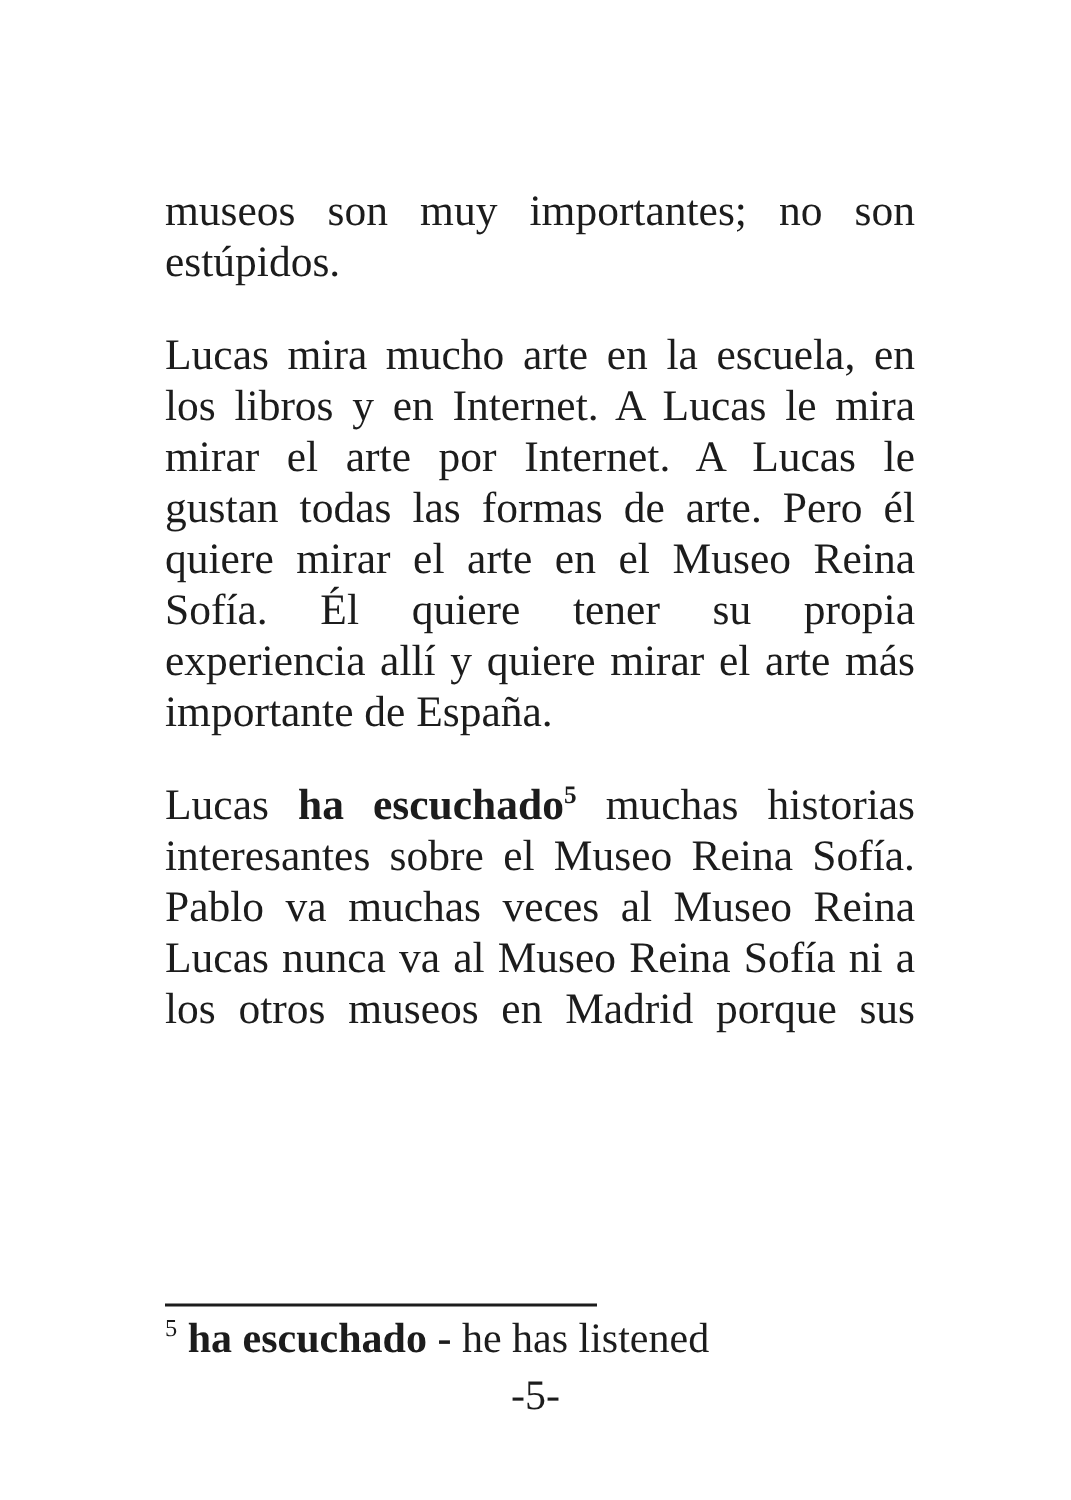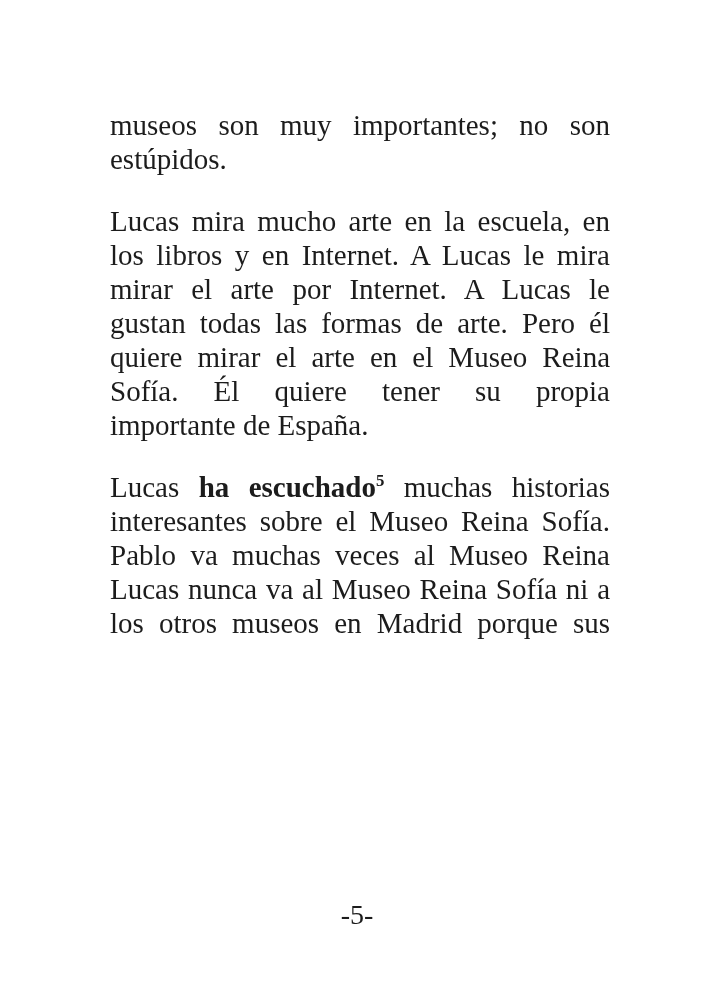--- a/index.html
+++ b/index.html
@@ -8,20 +8,21 @@
     background: #ffffff;
     color: #1c1c1c;
     font-family: "Liberation Serif", "DejaVu Serif", serif;
     position: relative;
     overflow: hidden;
   }
   .page {
     position: absolute;
     inset: 0;
     background: #ffffff;
+    margin-top: 16px;
   }
   .text-block {
     position: absolute;
     left: 110px;
     top: 108px;
     width: 500px;
   }
   .paragraph { margin: 0 0 28px 0; }
   .paragraph:last-child { margin-bottom: 0; }
   .line {
@@ -75,27 +76,34 @@
         <div class="line justify"><span>museos son muy importantes; no son</span></div>
         <div class="line"><span>estúpidos.</span></div>
       </div>
       <div class="paragraph">
         <div class="line justify"><span>Lucas mira mucho arte en la escuela, en</span></div>
         <div class="line justify"><span>los libros y en Internet. A Lucas le mira</span></div>
         <div class="line justify"><span>mirar el arte por Internet. A Lucas le</span></div>
         <div class="line justify"><span>gustan todas las formas de arte. Pero él</span></div>
         <div class="line justify"><span>quiere mirar el arte en el Museo Reina</span></div>
         <div class="line justify"><span>Sofía. Él quiere tener su propia</span></div>
+        <div class="line justify"><span>experiencia allí y quiere mirar el arte más</span></div>
         <div class="line"><span>importante de España.</span></div>
       </div>
       <div class="paragraph">
         <div class="line justify"><span>Lucas </span><span class="bold">ha escuchado</span><sup class="bold">5</sup><span> muchas historias</span></div>
         <div class="line justify"><span>interesantes sobre el Museo Reina Sofía.</span></div>
         <div class="line justify"><span>Pablo va muchas veces al Museo Reina</span></div>
         <div class="line justify"><span>Lucas nunca va al Museo Reina Sofía ni a</span></div>
         <div class="line justify"><span>los otros museos en Madrid porque sus</span></div>
       </div>
     </main>
 
+  <footer class="footnote">
+    <div class="footnote-rule"></div>
+    <div class="footnote-text">
+        <div class="line"><sup>5</sup><span> </span><span class="bold">ha escuchado -</span><span> he has listened</span></div>
+      </div>
+  </footer>
 
   <div class="page-number">-5-</div>
 
 </div>
 
 </body></html>

